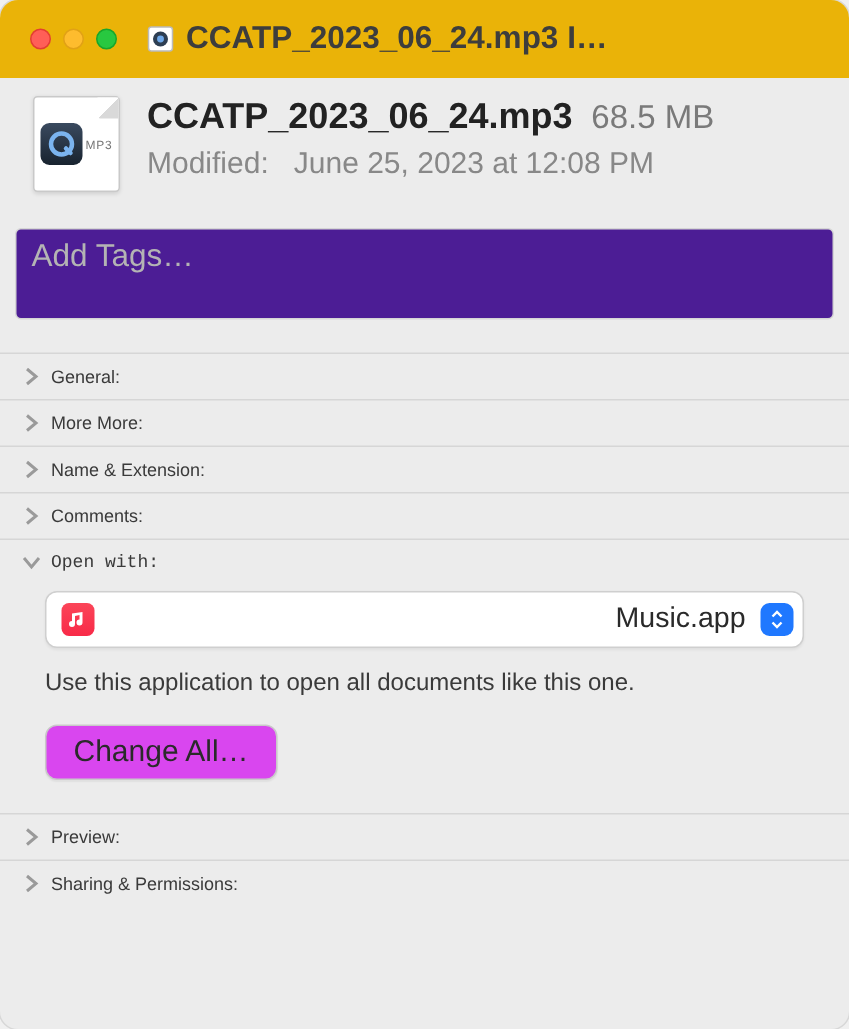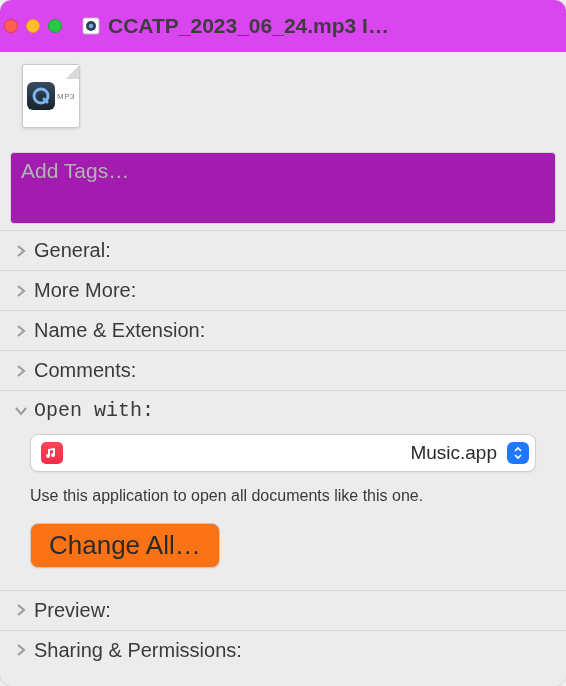--- a/index.html
+++ b/index.html
@@ -15,23 +15,23 @@
     background: #ececec;
     border-radius: 12px;
     overflow: hidden;
     box-shadow: 0 0 0 1px rgba(0,0,0,0.1);
     position: relative;
   }
   .titlebar {
     height: 52px;
     display: flex;
     align-items: center;
-    padding: 0 4px;
+    padding: 0 20px;
     gap: 8px;
-    background: #d946ef;
+    background: #eab308;
   }
   .traffic {
     display: flex;
     gap: 8px;
     align-items: center;
     margin-right: 12px;
   }
   .tl {
     width: 14px;
     height: 14px;
@@ -112,39 +112,39 @@
   }
   .header-text .mod {
     font-size: 20px;
     color: #888;
     margin-top: 6px;
   }
   .mod-label { display:inline; }
   .mod-val { display:inline; }
 
   .tags-field {
-    margin: 0 10px 6px 10px;
-    background: #a21caf;
+    margin: 0 10px 22px 10px;
+    background: #4c1d95;
     border: 1px solid #d5d5d5;
     border-radius: 4px;
-    height: 72px;
+    height: 61px;
     padding: 6px 10px;
     font-size: 21px;
     color: #b4b4b4;
   }
 
   .sections {
     border-top: 1px solid #d6d6d6;
   }
   .section-row {
     display: flex;
     align-items: center;
     gap: 6px;
     padding: 8px 14px;
-    font-size: 20px;
+    font-size: 12px;
     color: #3a3a3a;
     border-bottom: 1px solid #d6d6d6;
     cursor: default;
   }
   .section-row .chev {
     width: 14px;
     display: flex;
     justify-content: center;
     color: #888;
   }
@@ -184,25 +184,25 @@
     display:flex;align-items:center;justify-content:center;
   }
   .hint {
     font-size: 16px;
     color: #3a3a3a;
     margin: 14px 0 16px 0;
     line-height: 1.3;
   }
   .change-all {
     display: inline-block;
-    background: #f97316;
+    background: #d946ef;
     border: 1px solid #c9c9c9;
     border-radius: 8px;
     padding: 6px 18px;
-    font-size: 26px;
+    font-size: 20px;
     color: #2a2a2a;
     box-shadow: 0 1px 1px rgba(0,0,0,0.05);
   }
 </style>
 </head>
 <body>
 
 <div class="window">
 
   <div class="titlebar">
@@ -224,20 +224,31 @@
   <div class="header">
     <div class="file-icon">
       <div class="qt">
         <svg width="18" height="18" viewBox="0 0 18 18">
           <circle cx="9" cy="9" r="7" fill="none" stroke="#7bb4ef" stroke-width="3"></circle>
           <path d="M12 12 L15 15" stroke="#7bb4ef" stroke-width="3" stroke-linecap="round"></path>
         </svg>
       </div>
       <div class="ext">MP3</div>
     </div>
+    <div class="header-text">
+      <div>
+        <span class="fname">CCATP_2023_06_24.mp3</span>
+        <span class="fsize">68.5 MB</span>
+      </div>
+      <div class="mod">
+        <span class="mod-label">Modified:</span>
+        <span>&nbsp;</span>
+        <span class="mod-val">June 25, 2023 at 12:08 PM</span>
+      </div>
+    </div>
   </div>
 
   <div class="tags-field">
     <span>Add Tags…</span>
   </div>
 
   <div class="sections">
 
     <div class="section-row">
       <span class="chev">

